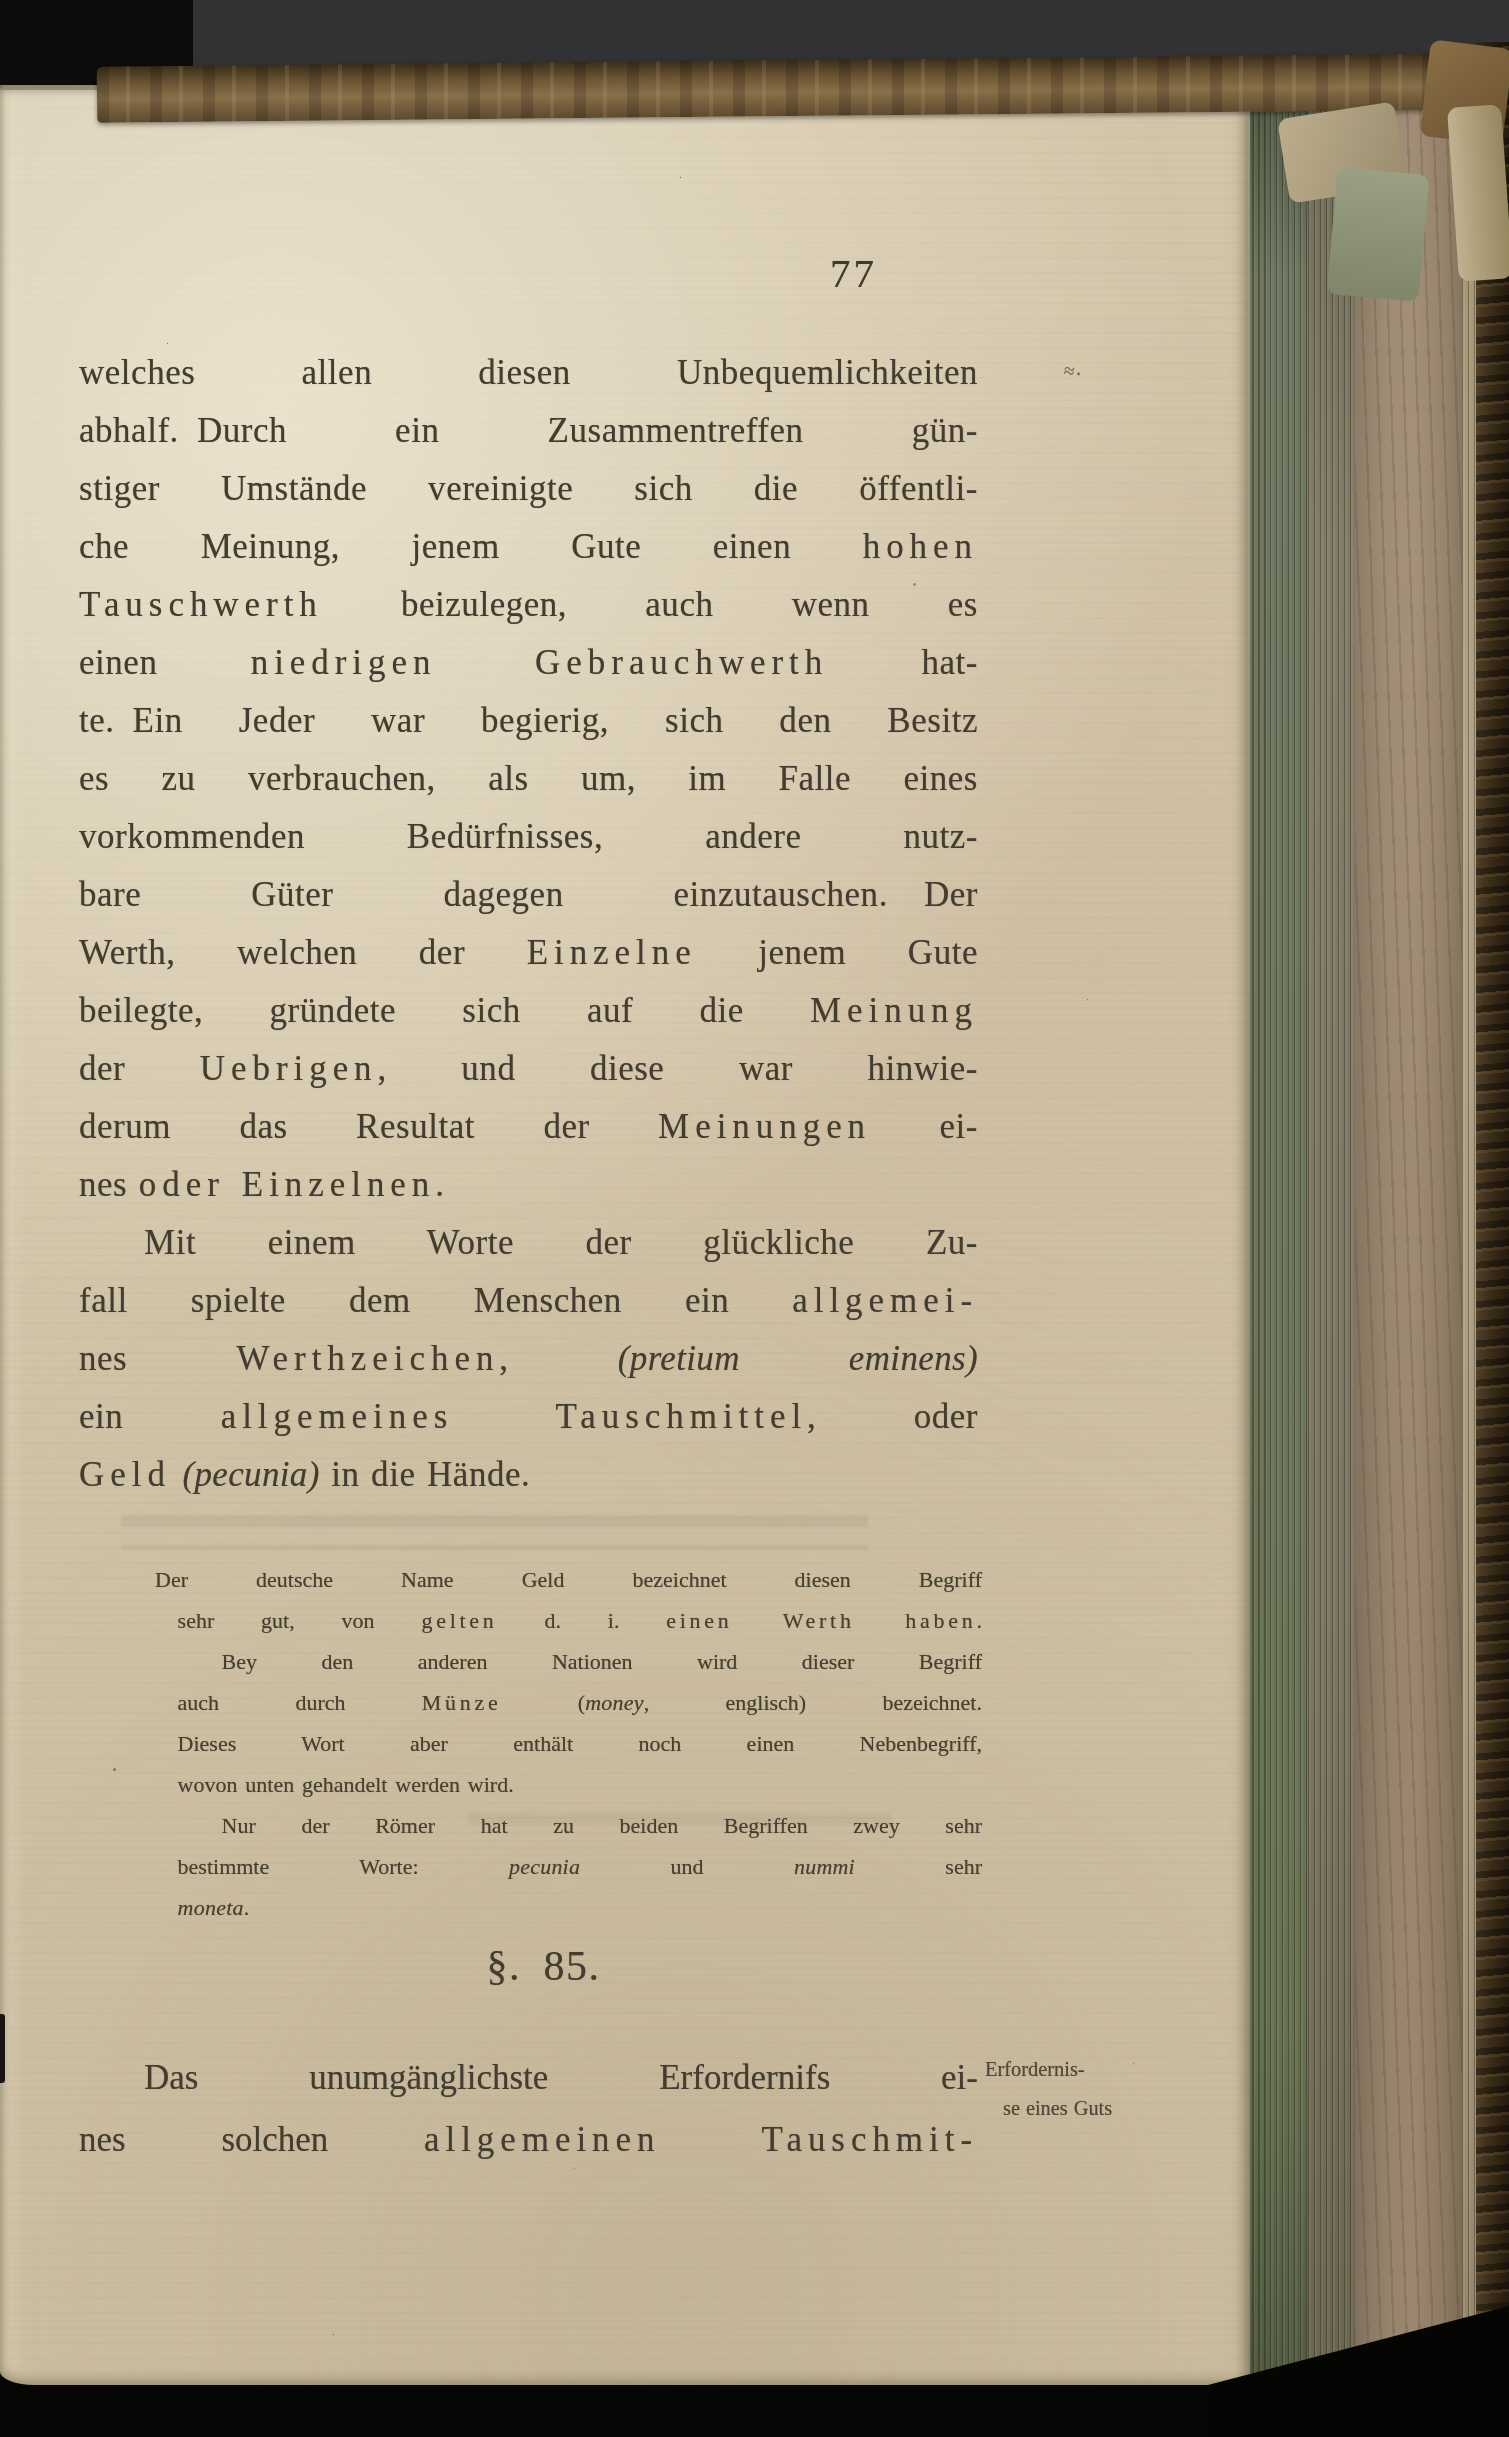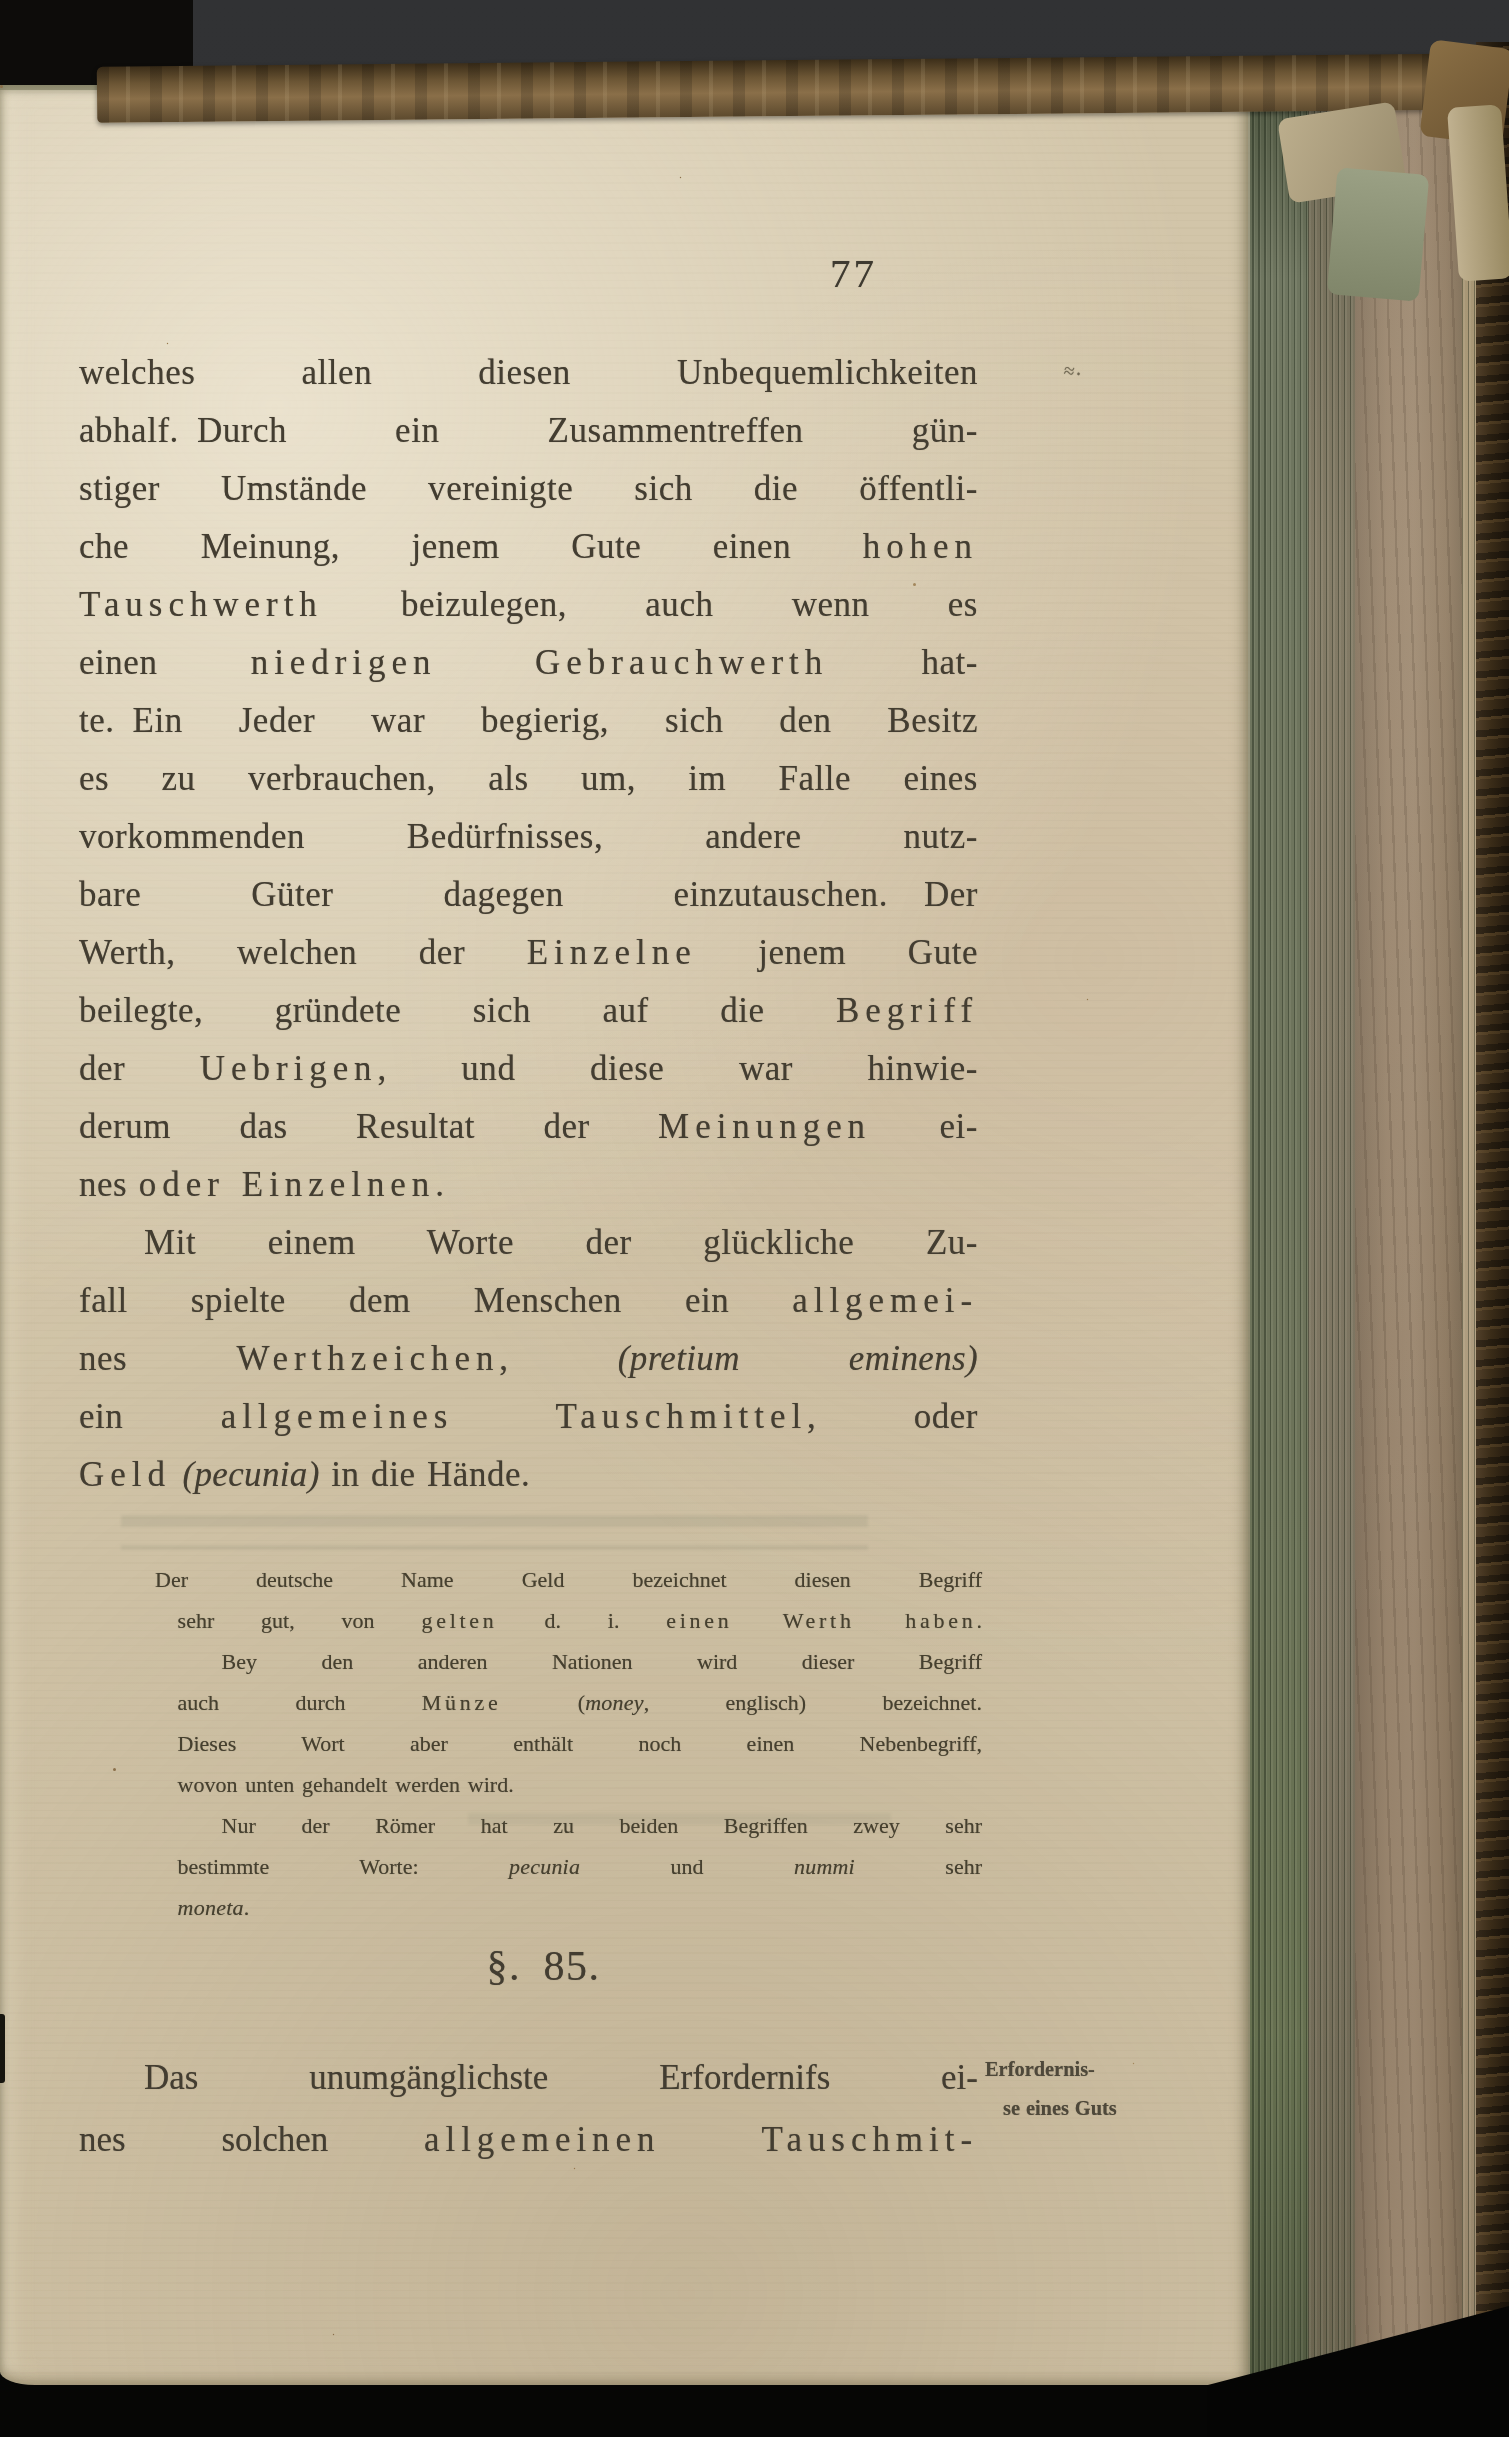--- a/index.html
+++ b/index.html
@@ -101,21 +101,21 @@
   .body-text .line.ind { text-indent:65px; }
   .footnote    { left:155px; top:1474px; width:827px; padding-left:22.6px; box-sizing:border-box;
                  font-size:22px; line-height:41px; color:#46402f; }
   .footnote .line.hang { text-indent:-22.6px; }
   .footnote .line.ind  { text-indent:44px; }
   .section-heading { left:94px; top:1847px; width:899px; font-size:42px; line-height:69px;
                      text-align:center; letter-spacing:1.5px; }
   .section-text { left:79px; top:1962px; width:899px; font-size:35px; line-height:62px; }
   .section-text .line.ind { text-indent:65px; }
   .margin-note { left:985px; top:1965px; width:226px; font-size:20.4px; line-height:39px; color:#4e483a; }
-  .margin-note .line { text-align:right; text-align-last:left; word-spacing:0.8px;font-weight:bold; }
+  .margin-note .line { text-align:right; text-align-last:left; word-spacing:0.8px; }
   .margin-note .line.ind { text-indent:18px; }
 
   
   .ink-mark { position:absolute; left:1064px; top:272px; font-size:19.6px; color:rgba(90,80,58,.55);
               transform:rotate(8deg); letter-spacing:1.5px; }
   .ghost-a, .ghost-b {
     position:absolute; opacity:.10; filter:blur(1.5px);
     background:repeating-linear-gradient(180deg, #55604f 0 12px, transparent 12px 30px);
   }
   .ghost-a { left:121px; top:1430px; width:747px; height:35px; }
@@ -160,21 +160,21 @@
         <div class="line"><span>abhalf. Durch ein Zusammentreffen gün-</span></div>
         <div class="line"><span>stiger Umstände vereinigte sich die öffentli-</span></div>
         <div class="line"><span>che Meinung, jenem Gute einen </span><span class="sp">hohen</span></div>
         <div class="line"><span class="sp">Tauschwerth</span><span> beizulegen, auch wenn es</span></div>
         <div class="line"><span>einen </span><span class="sp">niedrigen Gebrauchwerth</span><span> hat-</span></div>
         <div class="line"><span>te. Ein Jeder war begierig, sich den Besitz</span></div>
         <div class="line"><span>es zu verbrauchen, als um, im Falle eines</span></div>
         <div class="line"><span>vorkommenden Bedürfnisses, andere nutz-</span></div>
         <div class="line"><span>bare Güter dagegen einzutauschen.  Der</span></div>
         <div class="line"><span>Werth, welchen der </span><span class="sp">Einzelne</span><span> jenem Gute</span></div>
-        <div class="line"><span>beilegte, gründete sich auf die </span><span class="sp">Begriff</span></div>
+        <div class="line"><span>beilegte, gründete sich auf die </span><span class="sp">Meinung</span></div>
         <div class="line"><span>der </span><span class="sp">Uebrigen</span><span>, und diese war hinwie-</span></div>
         <div class="line"><span>derum das Resultat der </span><span class="sp">Meinungen</span><span> ei-</span></div>
         <div class="line flush"><span>nes </span><span class="sp">oder Einzelnen</span><span>.</span></div>
         <div class="line ind"><span>Mit einem Worte der glückliche Zu-</span></div>
         <div class="line"><span>fall spielte dem Menschen ein </span><span class="sp">allgemei-</span></div>
         <div class="line"><span>nes </span><span class="sp">Werthzeichen</span><span>, </span><span class="it">(pretium eminens)</span></div>
         <div class="line"><span>ein </span><span class="sp">allgemeines Tauschmittel</span><span>, oder</span></div>
         <div class="line flush"><span class="sp">Geld</span><span> </span><span class="it">(pecunia)</span><span> in die Hände.</span></div>
       </div>
     <div class="txt footnote">

